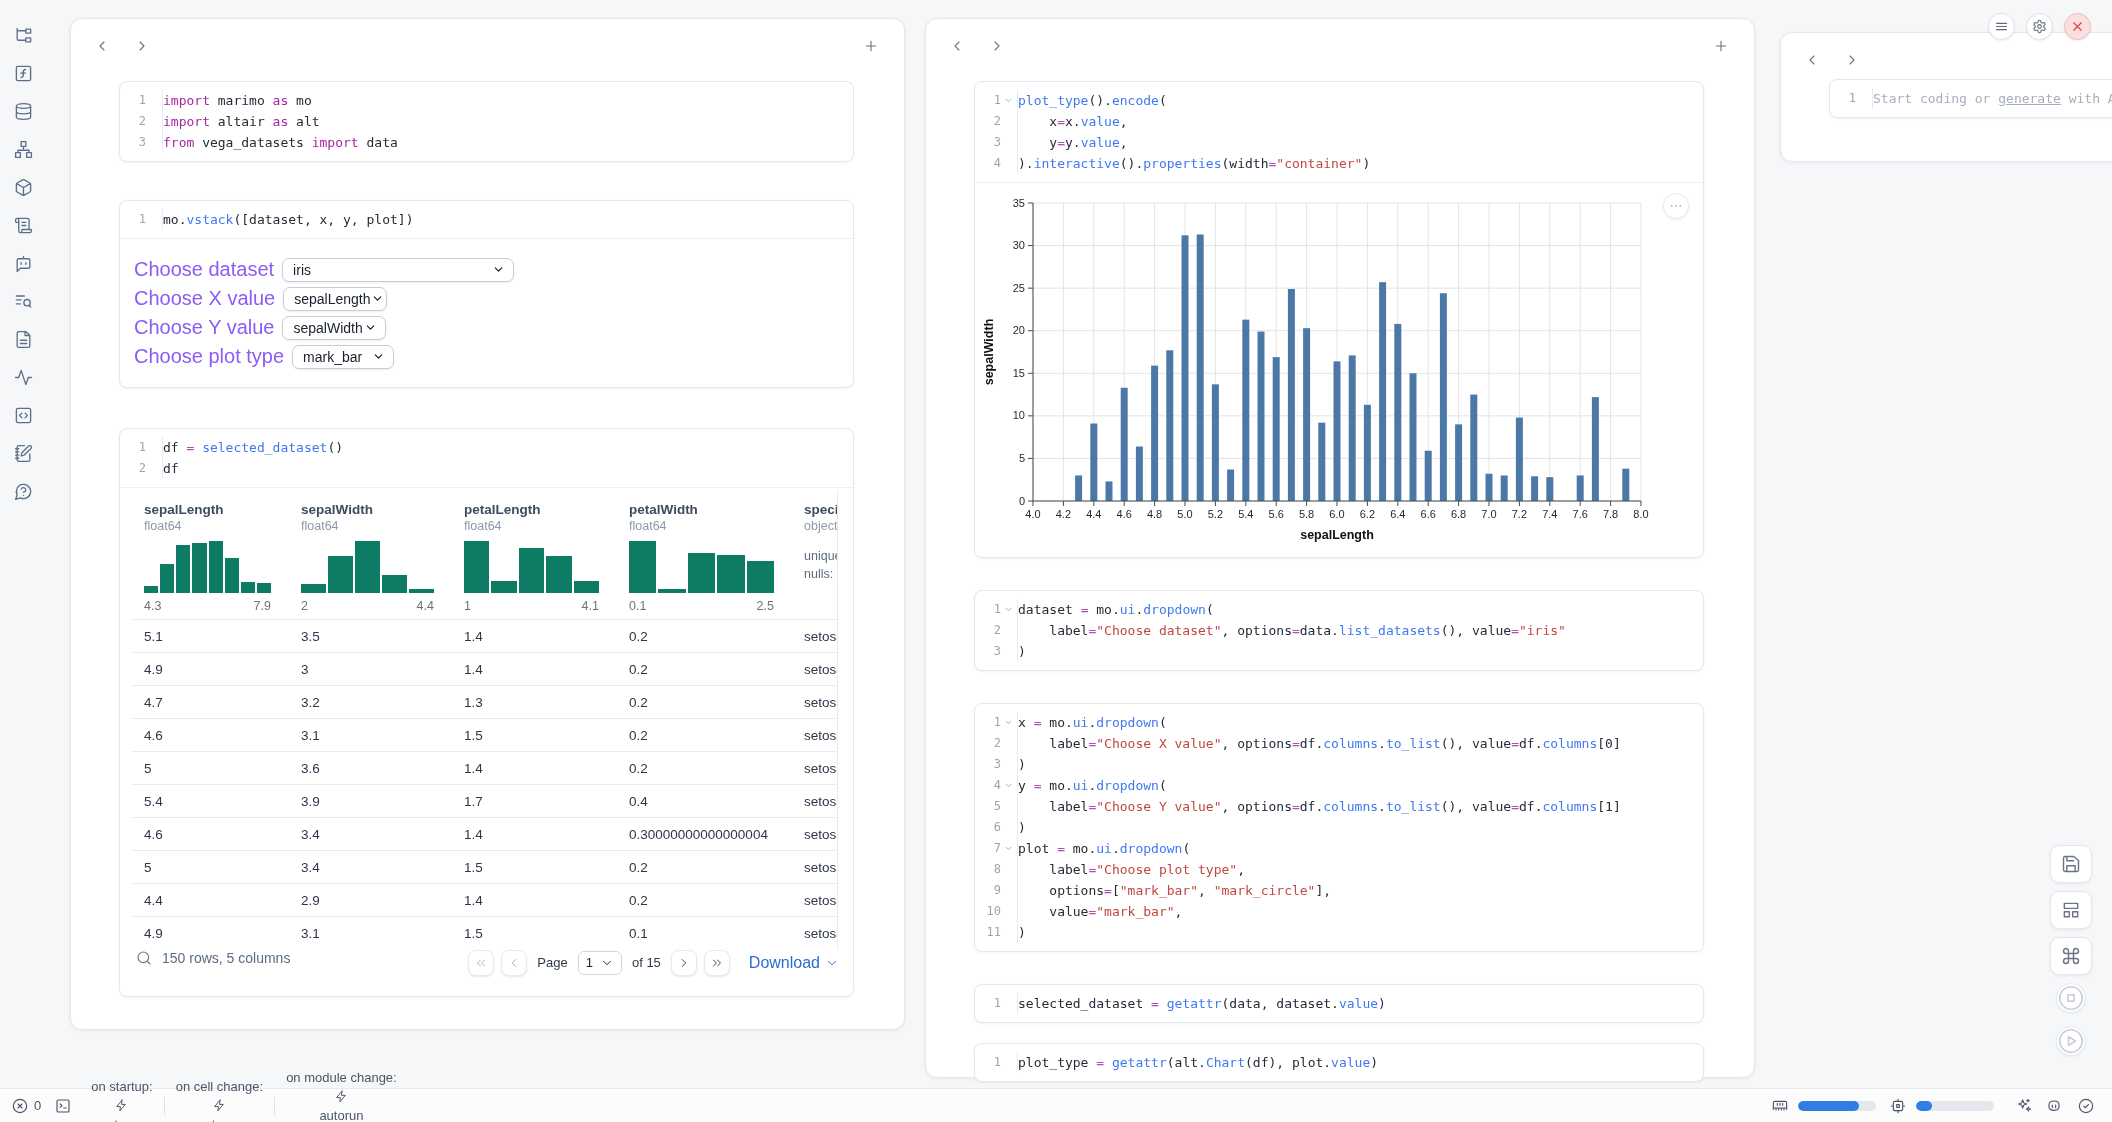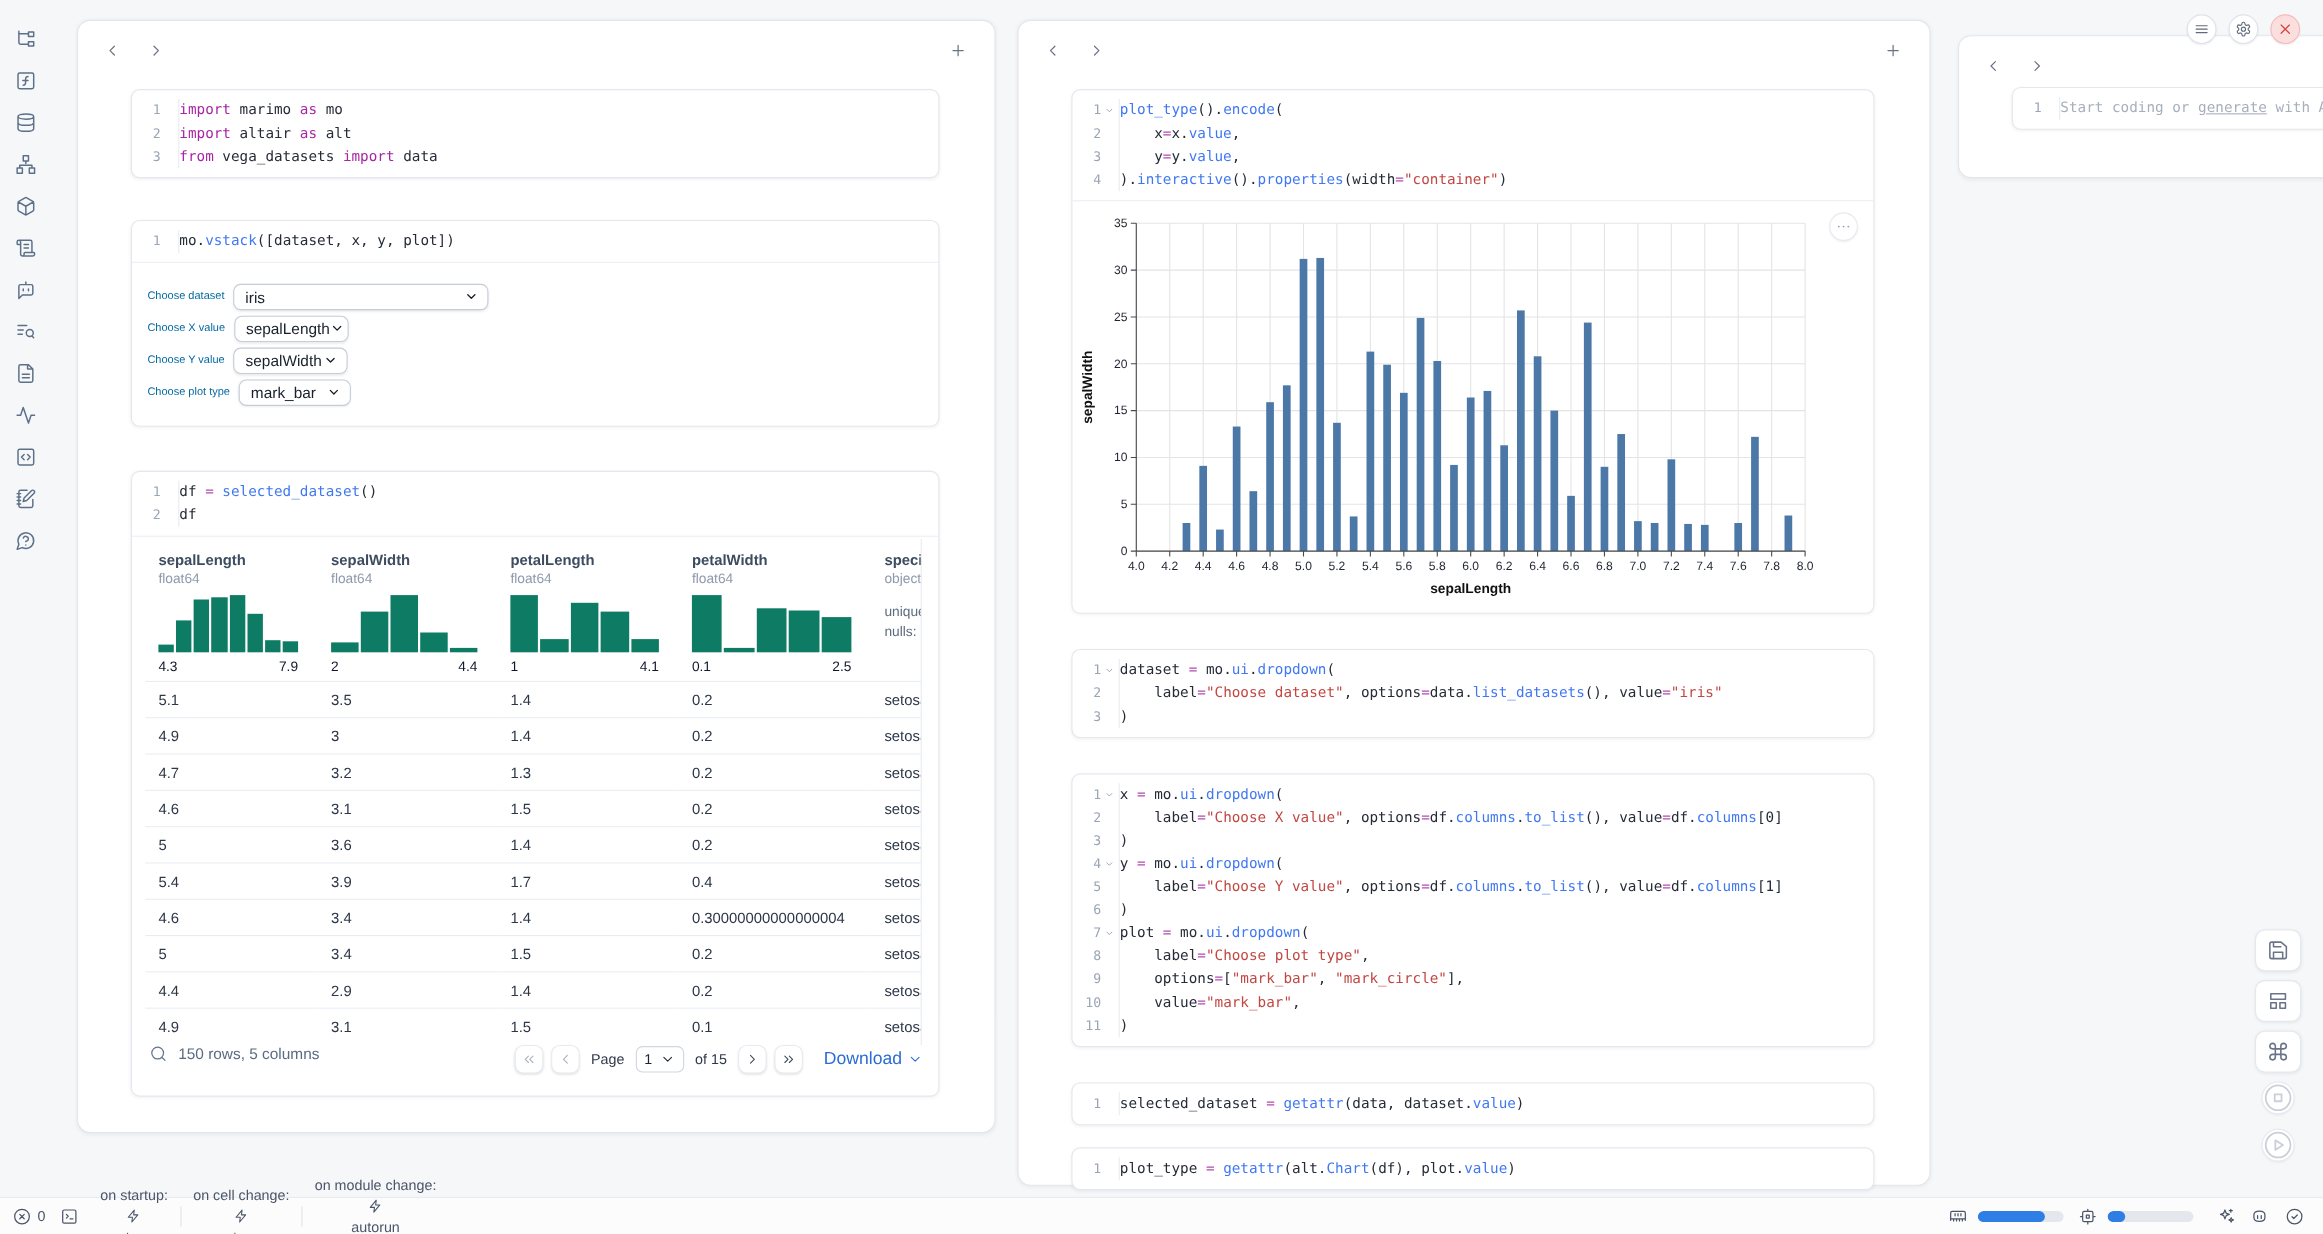--- a/index.html
+++ b/index.html
@@ -30,33 +30,33 @@
   .ln { width:26px; text-align:right; color:#9aa5b5; font-size:12px; flex:none; }
   .fold { width:15px; color:#8b95a5; display:flex; align-items:center; justify-content:center; flex:none; }
   .ct { border-left:1px solid #e8ebf1; margin-left:1px; flex:1; white-space:pre; color:#252b37; }
   .kw { color:#a626a4; } .fn { color:#4078f2; } .op { color:#b44fb0; } .str { color:#c14742; } .pl { color:#252b37; }
   .ph-text .ct { color:#a7afbc; }
   .ph-text .lk { text-decoration:underline; }
 
   
   .controls { border-top:1px solid #eceff3; padding:16px 0 16px 14px; }
   .ctl-row { display:flex; align-items:center; height:29px; }
-  .ctl-label { font-size:10px; color:#0369a1; margin-right:8px; }
+  .ctl-label { font-size:20px; color:#8b5cf6; margin-right:8px; }
   .ctl-select { display:inline-flex; align-items:center; justify-content:space-between; border:1px solid #c6cdd7; border-radius:7px; height:24px; padding:0 8px 0 10px; font-size:14px; color:#18202b; background:#fff; box-shadow:0 1px 2px rgba(15,23,42,.08); cursor:pointer; }
 
   
   .table-output { border-top:1px solid #eceff3; }
   .tbl-wrap { margin:2px 0 0 12px; width:706px; overflow:hidden; border-right:1px solid #e7eaef; }
   table { border-collapse:collapse; table-layout:fixed; width:780px; }
   th { vertical-align:top; padding:12px 0 6px 12px; text-align:left; font-weight:normal; }
   .col-name { font-size:13.5px; font-weight:bold; color:#3d4c61; }
   .col-dtype { font-size:12.5px; color:#8e99ab; margin-top:2px; }
   .hist { height:52px; margin-top:8px; display:flex; align-items:flex-end; gap:2px; }
   .hist-bar { flex:1; background:#0e7c64; }
-  .hist-range { display:flex; justify-content:space-between; font-size:12.5px; color:#0f172a; margin-top:6px; }
+  .hist-range { display:flex; justify-content:space-between; font-size:12.5px; color:#737373; margin-top:6px; }
   .col-meta { font-size:12.5px; color:#5d6b7e; margin-top:14px; line-height:18px; white-space:nowrap; }
   td { height:33px; border-top:1px solid #e9edf2; font-size:13.5px; color:#2d3748; padding:0 0 0 12px; white-space:nowrap; }
   .tbl-footer { display:flex; align-items:flex-start; height:46px; padding:0 14px 0 16px; color:#5b6b80; }
   .tbl-summary { font-size:14px; margin-left:10px; }
   .tbl-nav { margin-left:auto; display:flex; align-items:center; gap:7px; }
   .pg-btn { width:26px; height:26px; border:1px solid #e7eaef; border-radius:8px; background:#fff; box-shadow:0 1px 2px rgba(15,23,42,.10); display:flex; align-items:center; justify-content:center; color:#3f4956; cursor:pointer; }
   .pg-btn.dim { color:#a8b1bf; }
   .pg-txt { font-size:13px; color:#30394a; margin:0 3px; }
   .pg-select { border:1px solid #cfd6de; border-radius:6px; height:24px; padding:0 7px; display:flex; align-items:center; gap:7px; font-size:13px; color:#1d2634; background:#fff; cursor:pointer; }
   .dl { color:#2b6cd4; font-size:16px; display:flex; align-items:center; gap:5px; margin-left:12px; cursor:pointer; }

